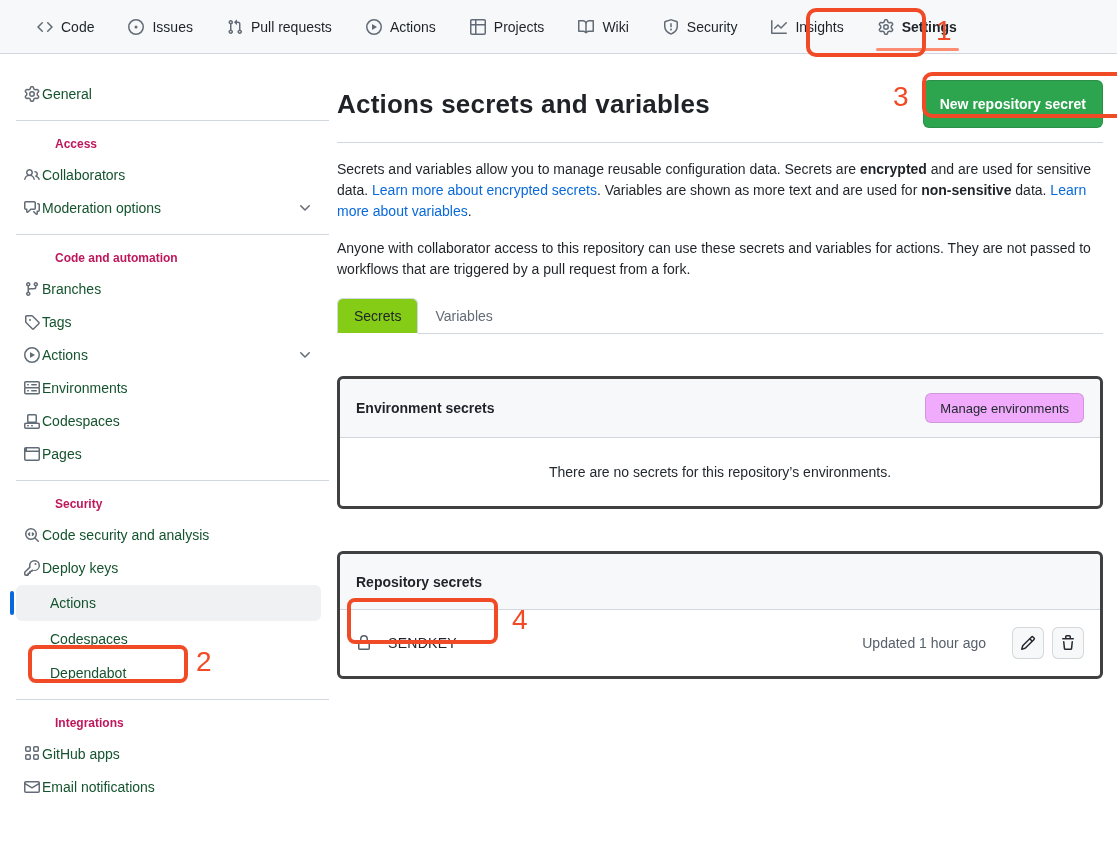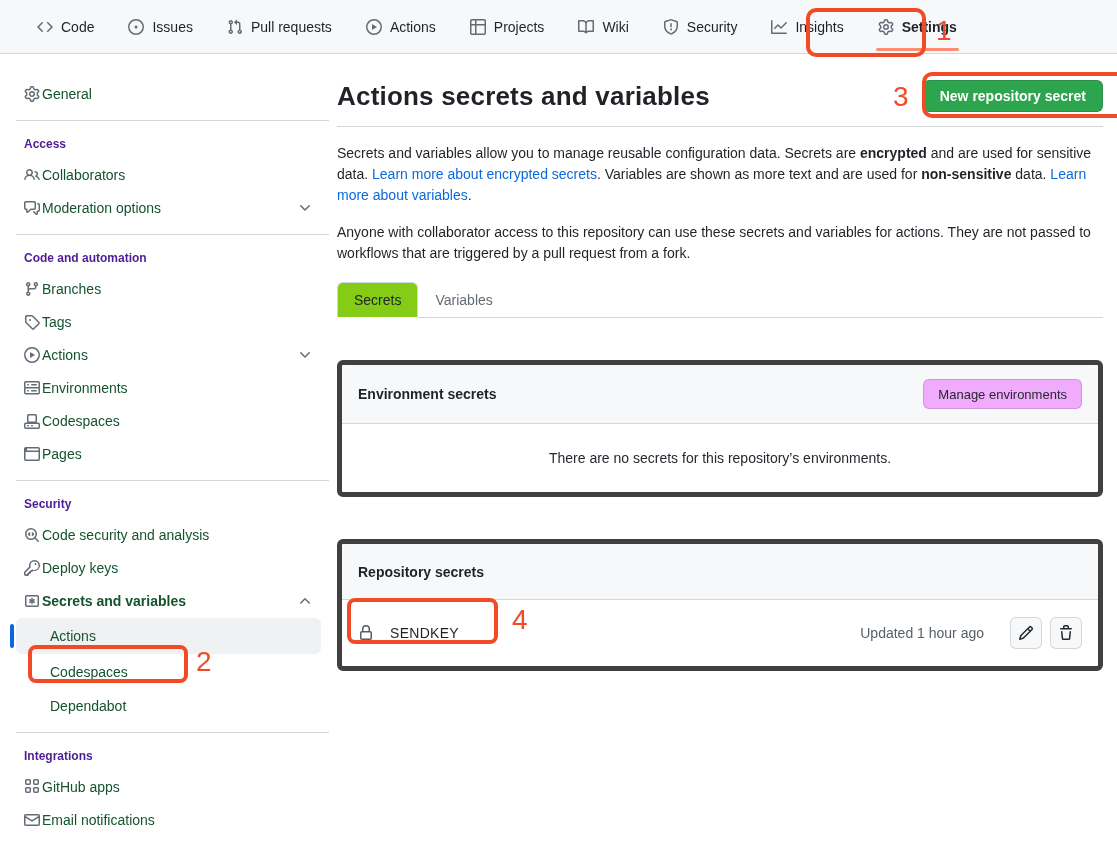--- a/index.html
+++ b/index.html
@@ -39,48 +39,48 @@
   }
   .side-item .chev { margin-left:auto; }
   .side-item.bold { font-weight:700; }
   .side-item.sub { padding-left:34px; height:33px; }
   .side-item.sub.active { background:#f0f1f3; height:36px; }
   .side-item.sub.active::before {
     content:""; position:absolute; left:-6px; top:50%; transform:translateY(-50%);
     width:4px; height:24px; background:#0969da; border-radius:2px;
   }
   .side-divider { border-top:1px solid #d0d7de; margin:10px -8px 10px 0; margin-left:0; }
-  .side-sec-title { font-size:12px; font-weight:700; color:#4c1d95; padding:6px 8px 8px 8px; }
+  .side-sec-title { font-size:12px; font-weight:700; color:#be185d; padding:6px 8px 8px 8px;margin-left:31px; }
 
   
   .main { flex:1; padding:26px 14px 0 0; min-width:0; }
   .title-row { display:flex; align-items:center; justify-content:space-between; }
   .page-title { font-size:26px; font-weight:700; color:#1f2328; letter-spacing:.2px; }
   .btn-primary {
     background:#2da44e; color:#fff; border:1px solid rgba(27,31,36,.15);
-    border-radius:6px; height:32px; padding:0 16px; font-size:14px; font-weight:600;
+    border-radius:6px; height:48px; padding:0 16px; font-size:14px; font-weight:600;
     font-family:inherit; cursor:pointer; white-space:nowrap;
   }
   .title-hr { border:none; border-top:1px solid #d0d7de; margin:14px 0 16px 0; }
   .desc p { font-size:14px; line-height:21px; margin-bottom:16px; color:#1f2328; max-width:766px; }
   .desc a { color:#0969da; text-decoration:none; cursor:pointer; }
   .desc b { font-weight:700; }
 
   
   .tabnav { border-bottom:1px solid #d0d7de; margin-top:18px; display:flex; }
   .tabnav-tab {
     padding:9px 16px; font-size:14px; cursor:pointer; color:#636c76;
     border:1px solid transparent; margin-bottom:-1px; border-radius:6px 6px 0 0;
   }
   .tabnav-tab.selected {
     background:#84cc16; color:#1f2328; border-color:#d0d7de; border-bottom-color:#fff;
   }
 
   
-  .box { border:5px solid #404040; border-radius:6px; margin-top:42px; }
+  .box { border:3px solid #404040; border-radius:6px; margin-top:42px; }
   .box-header {
     background:#f6f8fa; border-bottom:1px solid #d0d7de; border-radius:6px 6px 0 0;
     padding:14px 16px; display:flex; align-items:center; justify-content:space-between;
     min-height:56px;
   }
   .box-title { font-size:14px; font-weight:700; color:#1f2328; }
   .btn-secondary {
     background:#f0abfc; color:#24292f; border:1px solid rgba(27,31,36,.15);
     border-radius:6px; height:30px; padding:0 14px; font-size:13px; font-weight:500;
     font-family:inherit; cursor:pointer; white-space:nowrap;
@@ -340,29 +340,20 @@
       <svg class="oct">
           <use href="#i-codescan"></use>
         </svg>
       <span>Code security and analysis</span>
     </div>
     <div class="side-item">
       <svg class="oct">
           <use href="#i-key"></use>
         </svg>
       <span>Deploy keys</span>
-    </div>
-    <div class="side-item bold">
-      <svg class="oct">
-          <use href="#i-key-asterisk"></use>
-        </svg>
-      <span>Secrets and variables</span>
-      <svg class="oct chev">
-          <use href="#i-chevron-up"></use>
-        </svg>
     </div>
     <div class="side-item sub active">
       <span>Actions</span>
     </div>
     <div class="side-item sub">
       <span>Codespaces</span>
     </div>
     <div class="side-item sub">
       <span>Dependabot</span>
     </div>

